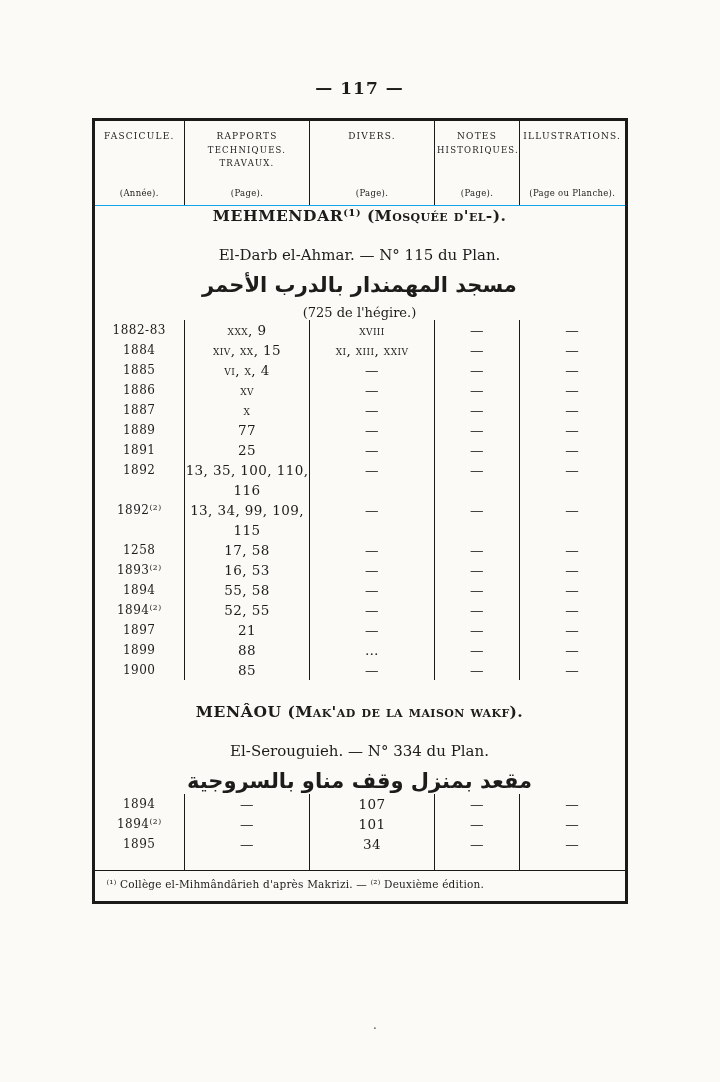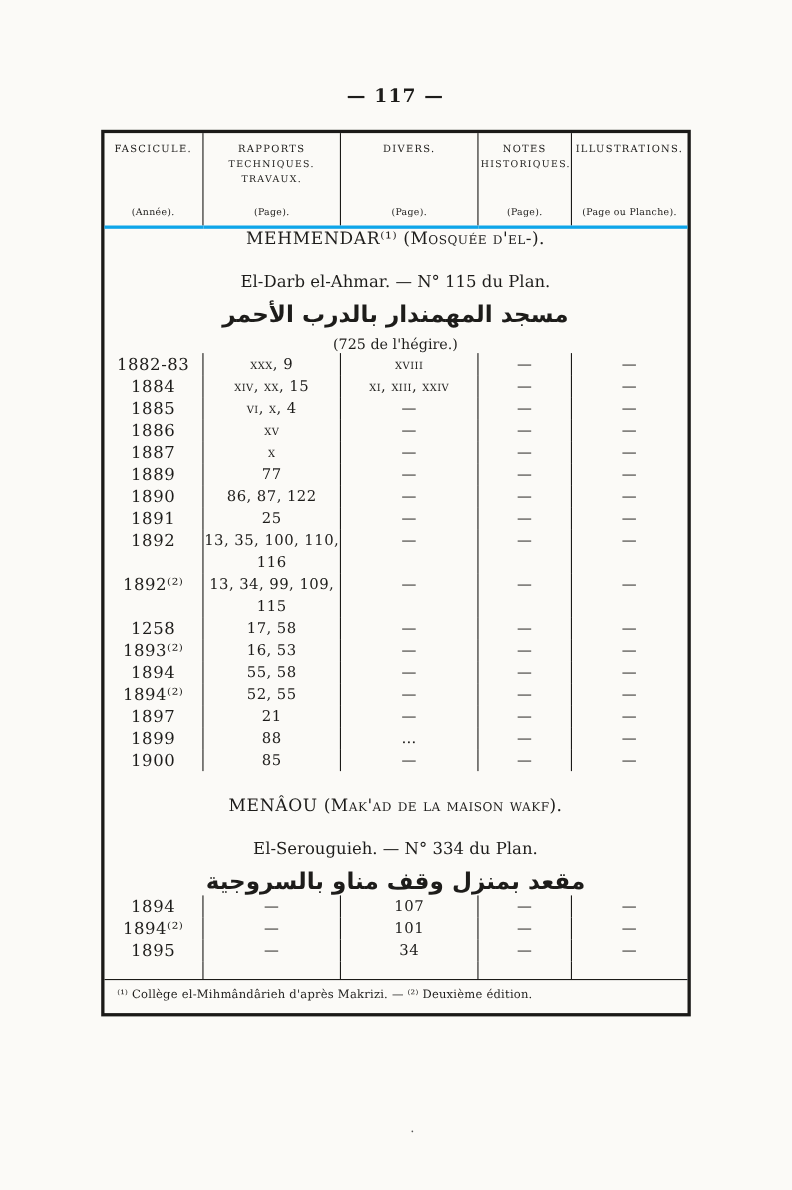--- a/index.html
+++ b/index.html
@@ -31,58 +31,58 @@
   table.idx {
     border-collapse: collapse;
     table-layout: fixed;
     width: 100%;
   }
   table.idx th, table.idx td { padding: 0; }
   .c2, .c3, .c4, .c5 { border-left: 1px solid #1b1a18; }
 
   
   thead th {
-    border-bottom: 3px solid #0ea5e9;
+    border-bottom: 1px solid #0ea5e9;
     height: 84px;
     vertical-align: top;
     font-weight: normal;
   }
   .hdr-inner {
     display: flex; flex-direction: column; justify-content: space-between;
     height: 100%; box-sizing: border-box;
     padding: 9px 2px 7px 2px;
   }
   .hdr-lines { font-size: 8.5px; letter-spacing: 1.2px; line-height: 1.55; text-align: center; }
   .hdr-lines div:first-child { font-size: 9px; }
   .hdr-note { font-size: 8.5px; text-align: center; letter-spacing: 0.3px; }
 
   
   td.section-heading {
     text-align: center;
     padding: 16px 0 12px 0;
   }
   td.section-heading.later { padding-top: 22px; }
-  .sec-title { font-size: 15.5px; letter-spacing: 0.6px; }
+  .sec-title { font-size: 15.5px; letter-spacing: 0.6px; font-weight: bold; }
   .sec-name { }
   .sec-qual { font-variant: small-caps; letter-spacing: 0.4px; }
   .sec-loc { font-size: 15px; margin-top: 21px; }
   .sec-arabic {
     font-family: "DejaVu Sans", sans-serif;
     direction: rtl;
     font-size: 21px;
     font-weight: bold;
     margin-top: 9px;
     line-height: 1.2;
   }
   .sec-heg { font-size: 13px; margin-top: 7px; }
 
   
   td.year {
     text-align: center;
-    font-size: 15px;
+    font-size: 12px;
     line-height: 20px;
     vertical-align: top;
     letter-spacing: 0.5px;
     margin-left: 39px;
   }
   td.val {
     text-align: center;
     font-size: 13.5px;
     line-height: 20px;
     vertical-align: top;
@@ -213,27 +213,20 @@
             <td class="c5 val">—</td>
           </tr>
           <tr>
             <td class="c1 year">1889</td>
             <td class="c2 val">77</td>
             <td class="c3 val">—</td>
             <td class="c4 val">—</td>
             <td class="c5 val">—</td>
           </tr>
           <tr>
-            <td class="c1 year">1890</td>
-            <td class="c2 val">86, 87, 122</td>
-            <td class="c3 val">—</td>
-            <td class="c4 val">—</td>
-            <td class="c5 val">—</td>
-          </tr>
-          <tr>
             <td class="c1 year">1891</td>
             <td class="c2 val">25</td>
             <td class="c3 val">—</td>
             <td class="c4 val">—</td>
             <td class="c5 val">—</td>
           </tr>
           <tr>
             <td class="c1 year">1892</td>
             <td class="c2 val">13, 35, 100, 110,
 116</td>

